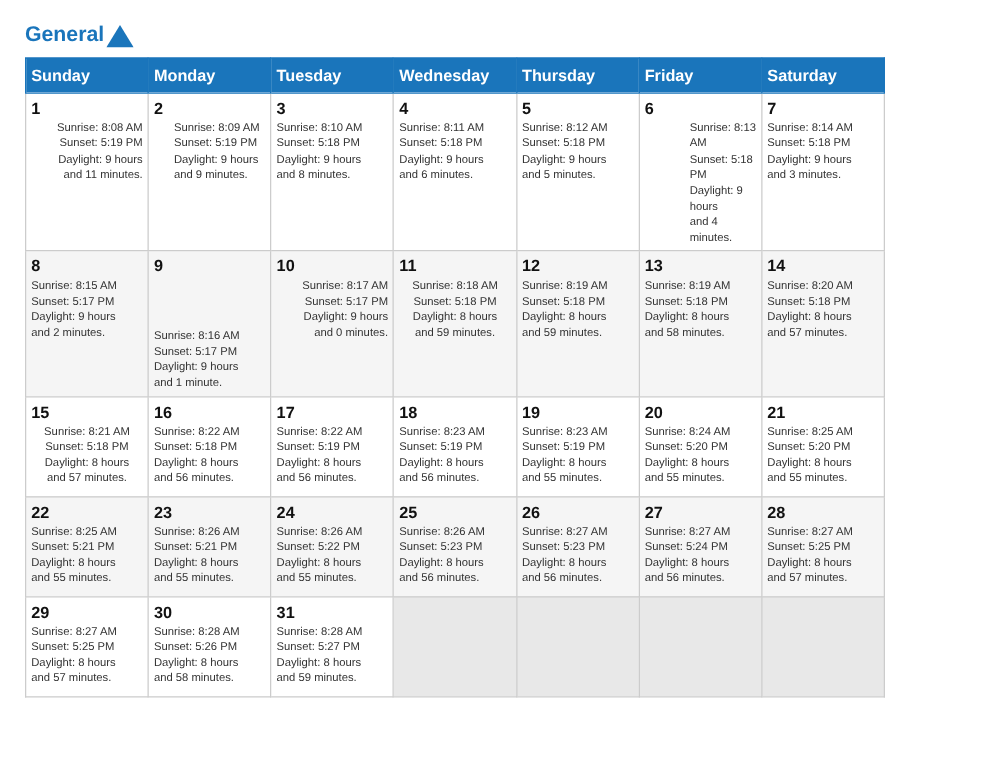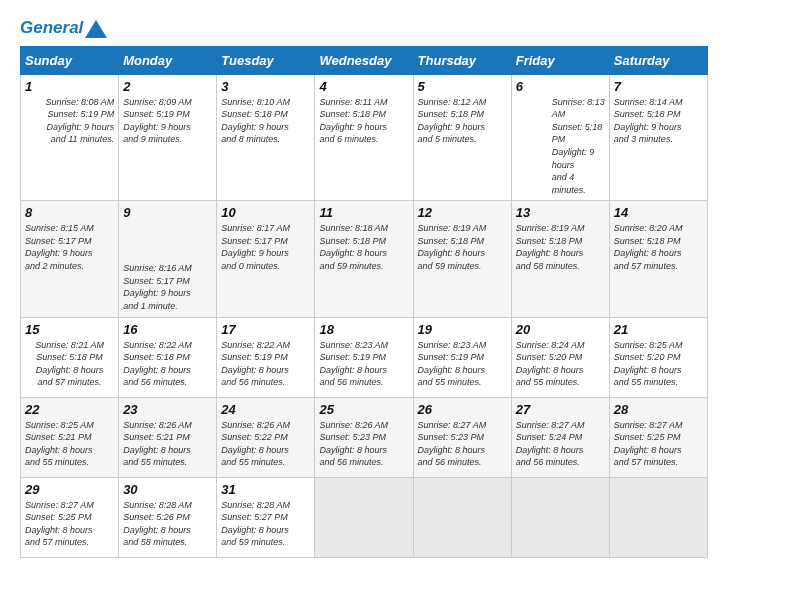--- a/index.html
+++ b/index.html
@@ -6,21 +6,20 @@
     body {
       font-family: Arial, sans-serif;
       background: #fff;
       width: 792px;
       height: 612px;
       overflow: hidden;
     }
     .container {
       width: 728px;
       padding: 18px 20px 10px 20px;
-      font-style: italic;
     }
     .header-row {
       display: flex;
       justify-content: space-between;
       align-items: flex-start;
       margin-bottom: 10px;
     }
     .logo {
       display: flex;
       align-items: center;
@@ -117,21 +116,21 @@
         <tr>
           <td>
             <span class="day-num">1</span>
             <div class="day-detail" style="white-space: pre-line; text-align: right;">Sunrise: 8:08 AM
 Sunset: 5:19 PM
 Daylight: 9 hours
 and 11 minutes.</div>
           </td>
           <td>
             <span class="day-num">2</span>
-            <div class="day-detail" style="white-space: pre-line;">Sunrise: 8:09 AM
+            <div class="day-detail" style="white-space: pre-line; margin-left: 16px;">Sunrise: 8:09 AM
 Sunset: 5:19 PM
 Daylight: 9 hours
 and 9 minutes.</div>
           </td>
           <td>
             <span class="day-num">3</span>
             <div class="day-detail" style="white-space: pre-line;">Sunrise: 8:10 AM
 Sunset: 5:18 PM
 Daylight: 9 hours
 and 8 minutes.</div>
@@ -175,28 +174,28 @@
           </td>
           <td>
             <span class="day-num">9</span>
             <div class="day-detail" style="white-space: pre-line; margin-top: 42px;">Sunrise: 8:16 AM
 Sunset: 5:17 PM
 Daylight: 9 hours
 and 1 minute.</div>
           </td>
           <td>
             <span class="day-num">10</span>
-            <div class="day-detail" style="white-space: pre-line;">Sunrise: 8:17 AM
+            <div class="day-detail" style="white-space: pre-line; text-align: right;">Sunrise: 8:17 AM
 Sunset: 5:17 PM
 Daylight: 9 hours
 and 0 minutes.</div>
           </td>
           <td>
             <span class="day-num">11</span>
-            <div class="day-detail" style="white-space: pre-line;">Sunrise: 8:18 AM
+            <div class="day-detail" style="white-space: pre-line; text-align: center;">Sunrise: 8:18 AM
 Sunset: 5:18 PM
 Daylight: 8 hours
 and 59 minutes.</div>
           </td>
           <td>
             <span class="day-num">12</span>
             <div class="day-detail" style="white-space: pre-line;">Sunrise: 8:19 AM
 Sunset: 5:18 PM
 Daylight: 8 hours
 and 59 minutes.</div>

